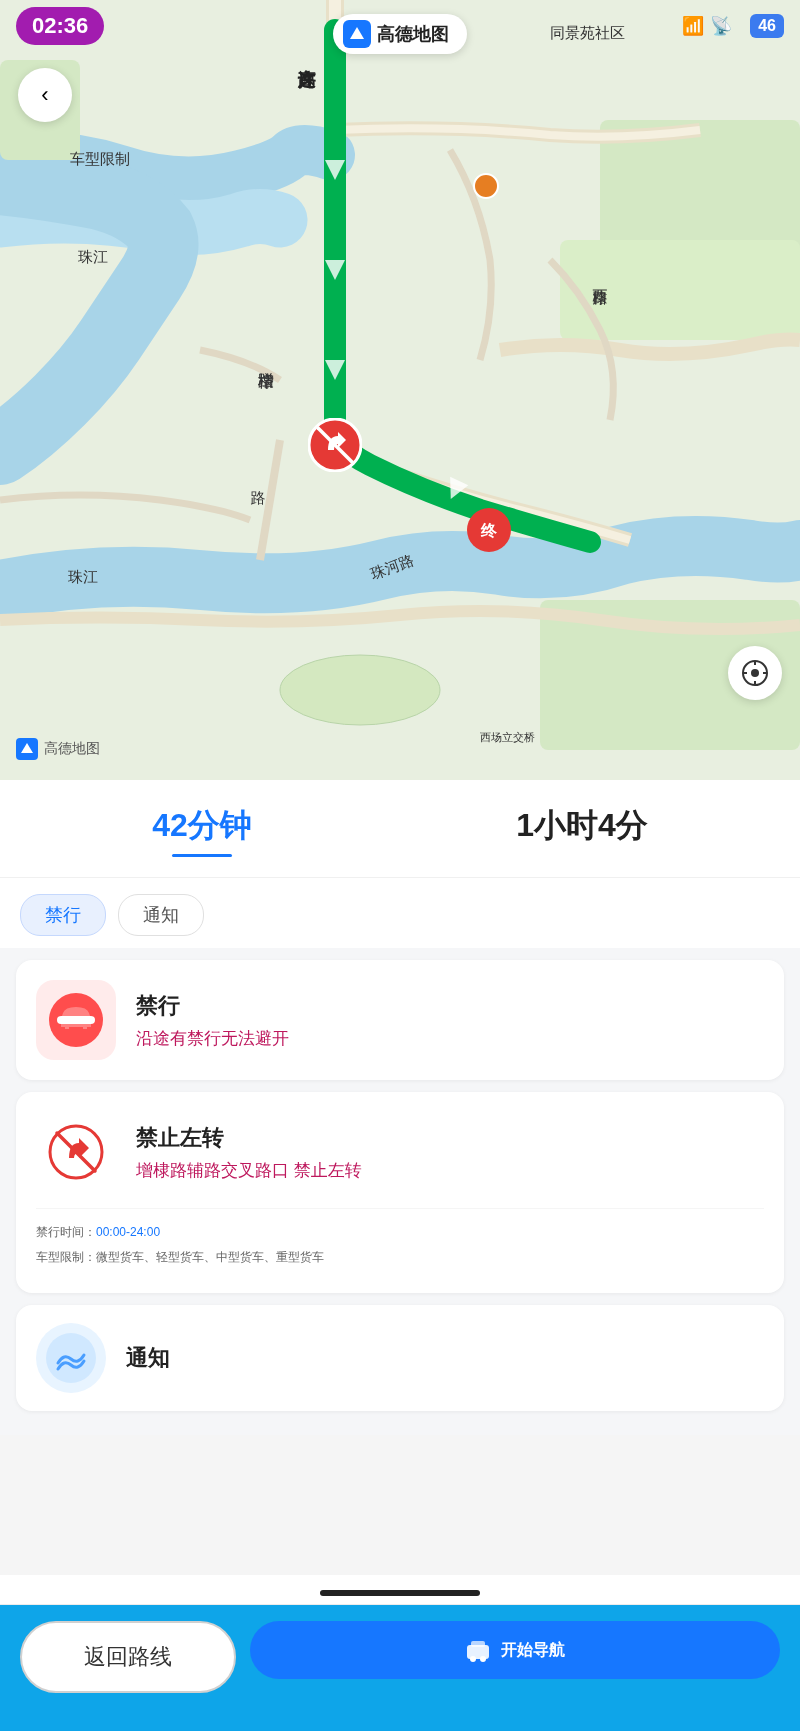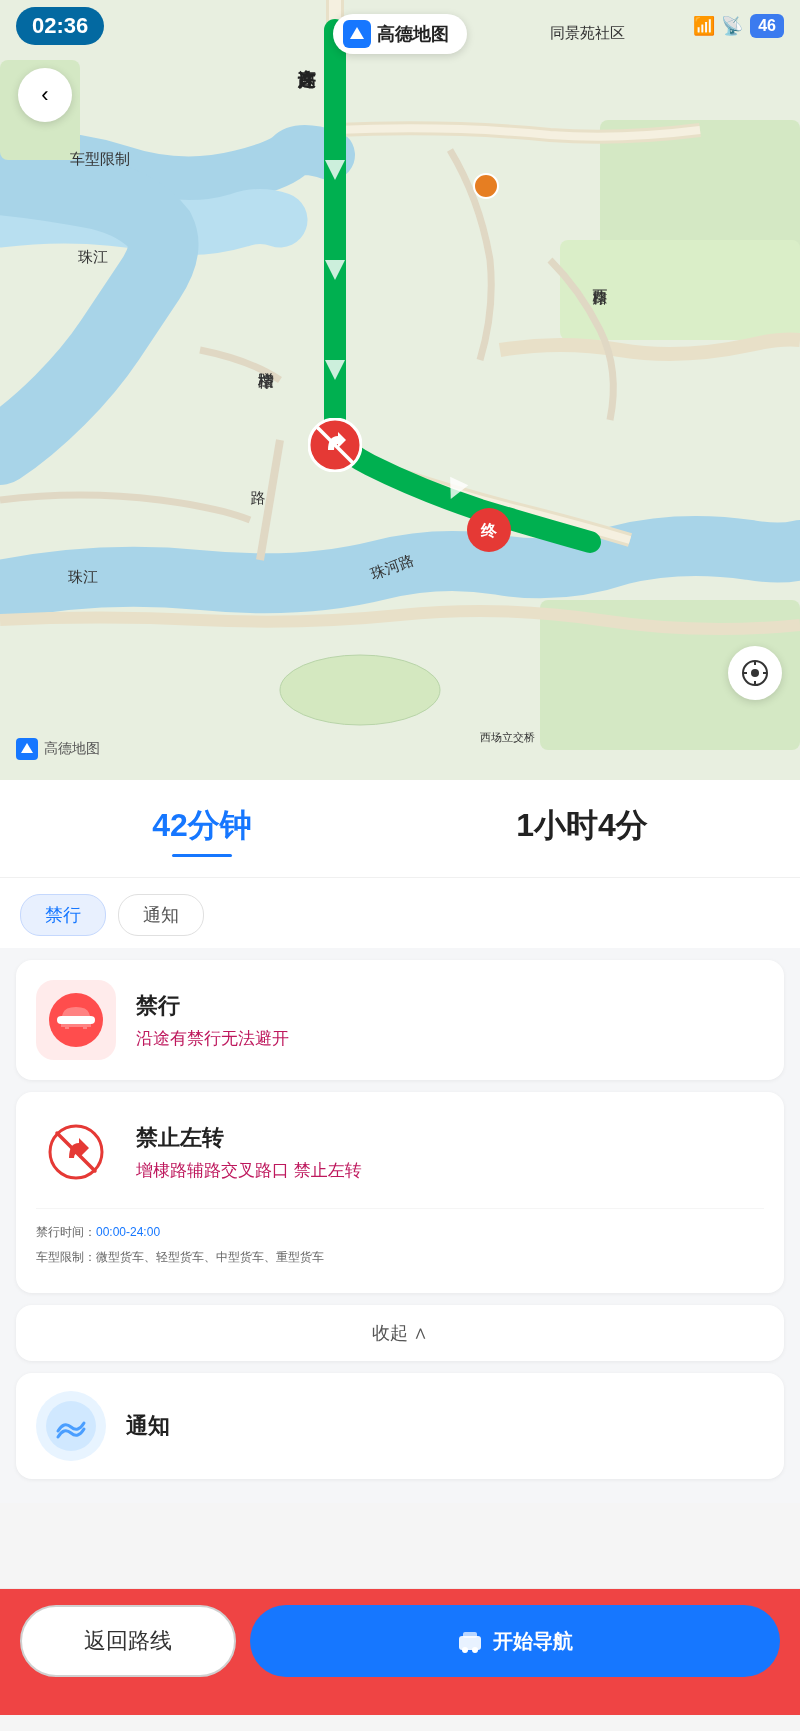--- a/index.html
+++ b/index.html
@@ -27,21 +27,21 @@
       top: 0; left: 0; right: 0;
       height: 52px;
       display: flex;
       align-items: center;
       justify-content: space-between;
       padding: 0 16px;
       z-index: 10;
     }
 
     .time-badge {
-      background: #0369a1;
+      background: #a21caf;
       color: white;
       font-size: 22px;
       font-weight: 600;
       padding: 6px 16px;
       border-radius: 20px;
     }
 
     .status-right {
       display: flex;
       align-items: center;
@@ -49,20 +49,21 @@
       font-size: 18px;
     }
 
     .battery-badge {
       background: #3b7bef;
       color: white;
       font-size: 16px;
       font-weight: 600;
       padding: 3px 8px;
       border-radius: 6px;
+      margin-left: 11px;
     }
 
     
     .map-top-logo {
       position: absolute;
       top: 14px;
       left: 50%;
       transform: translateX(-50%);
       background: white;
       border-radius: 22px;
@@ -340,24 +341,24 @@
 
     .notice-title {
       font-size: 22px;
       font-weight: 600;
       color: #222;
     }
 
     
     .bottom-bar {
       position: fixed;
-      bottom: 16px;
+      bottom: 0;
       left: 0;
       width: 800px;
-      background: #ef4444;
+      background: #0ea5e9;
       padding: 16px 20px 38px;
       display: flex;
       gap: 14px;
       border-top: 1px solid #ececec;
       z-index: 100;
     }
 
     .btn-return {
       flex: 1;
       height: 72px;
@@ -368,25 +369,25 @@
       font-weight: 500;
       color: #333;
       cursor: pointer;
       display: flex;
       align-items: center;
       justify-content: center;
     }
 
     .btn-navigate {
       flex: 2.5;
-      height: 72px;
+      height: 58px;
       border: none;
       border-radius: 36px;
       background: #1677ff;
-      font-size: 20px;
+      font-size: 16px;
       font-weight: 600;
       color: white;
       cursor: pointer;
       display: flex;
       align-items: center;
       justify-content: center;
       gap: 10px;
     }
 
     
@@ -596,21 +597,20 @@
         </div>
       </div>
       <div class="restriction-detail">
         <div class="detail-row">
           <span>禁行时间：</span><span class="highlight">00:00-24:00</span>
         </div>
         <div class="detail-row">车型限制：微型货车、轻型货车、中型货车、重型货车</div>
       </div>
     </div>
 
-    <div class="collapse-btn">收起 ∧</div>
 
     <div class="notice-card-partial">
       <div class="notice-icon-wrap">
 
         <svg width="50" height="50" viewBox="0 0 50 50">
           <circle cx="25" cy="25" r="25" fill="#d0e8ff"></circle>
           <path d="M12,30 Q18,20 25,26 Q32,32 38,22" fill="none" stroke="#4a9eff" stroke-width="3" stroke-linecap="round"></path>
           <path d="M12,36 Q18,26 25,32 Q32,38 38,28" fill="none" stroke="#4a9eff" stroke-width="3" stroke-linecap="round"></path>
         </svg>
       </div>

